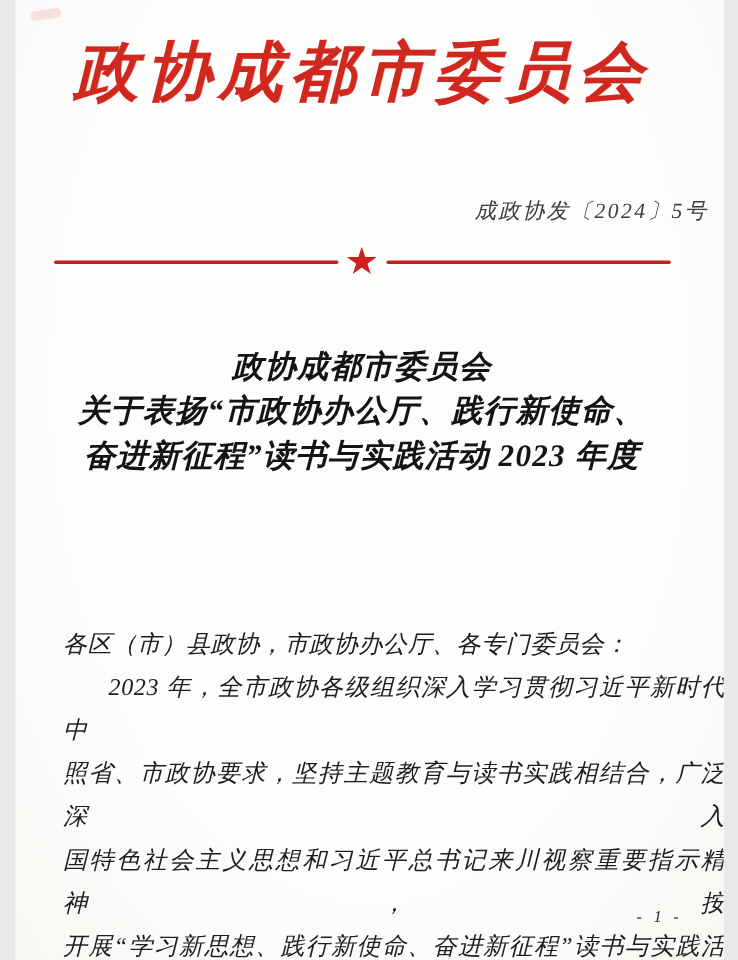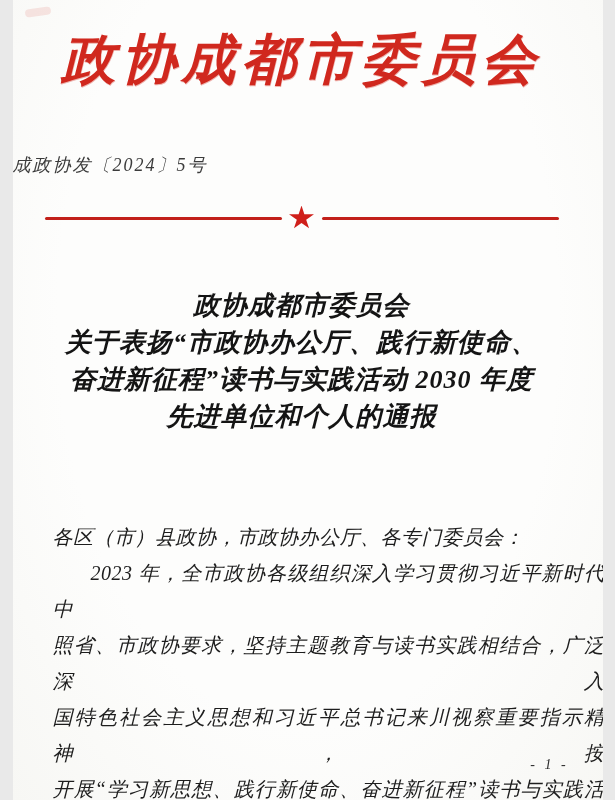--- a/index.html
+++ b/index.html
@@ -27,24 +27,24 @@
     font-weight: bold;
     letter-spacing: 6px;
     color: #d0281e;
     text-shadow: 0.5px 0.5px 0.5px rgba(208, 40, 30, 0.35);
     white-space: nowrap;
   }
 
   
   .doc-number {
     position: absolute;
-    top: 153px;
+    top: 164px;
     left: 0;
     width: 578px;
-    text-align: left;
+    text-align: right;
     font-size: 18px;
     letter-spacing: 2px;
     color: #3b3b3b;
     white-space: nowrap;
   }
 
   
   .red-rule {
     position: absolute;
     top: 205px;
@@ -140,22 +140,21 @@
 
   <div class="red-rule">
     <div class="seg"></div>
     <div class="star"></div>
     <div class="seg"></div>
   </div>
 
   <div class="doc-title">
     <div>政协成都市委员会</div>
     <div>关于表扬“市政协办公厅、践行新使命、</div>
-    <div>奋进新征程”读书与实践活动 2030 年度</div>
-    <div>先进单位和个人的通报</div>
+    <div>奋进新征程”读书与实践活动 2023 年度</div>
   </div>
 
   <div class="body-text">
     <div class="line">各区（市）县政协，市政协办公厅、各专门委员会：</div>
     <div class="line justify indent">2023 年，全市政协各级组织深入学习贯彻习近平新时代中</div>
     <div class="line justify">照省、市政协要求，坚持主题教育与读书实践相结合，广泛深入</div>
     <div class="line justify">国特色社会主义思想和习近平总书记来川视察重要指示精神，按</div>
     <div class="line justify">开展“学习新思想、践行新使命、奋进新征程”读书与实践活动。</div>
 
   </div>

